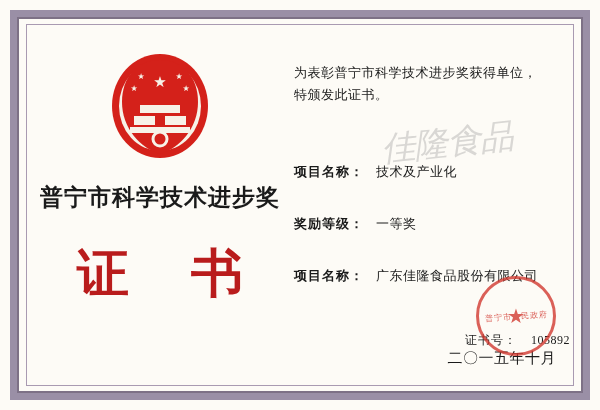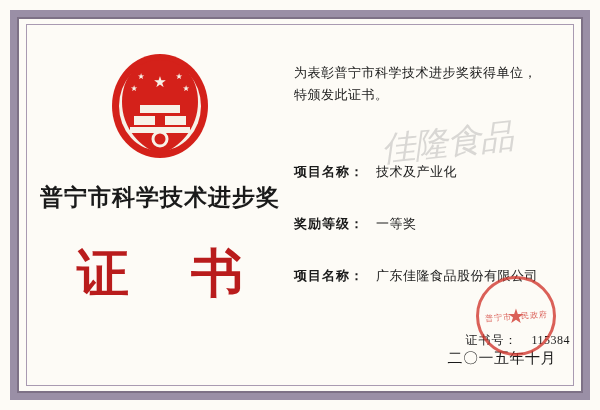--- a/index.html
+++ b/index.html
@@ -274,21 +274,21 @@
       </div>
 
       <div class="field">
         <div class="label">项目名称：</div>
         <div class="value">广东佳隆食品股份有限公司</div>
       </div>
 
       <div class="footer">
         <div class="cert-no">
           <span class="label">证书号：</span>
-          <span class="value">115384</span>
+          <span class="value">105892</span>
         </div>
         <div class="date">二〇一五年十月</div>
       </div>
 
       <div class="seal">
         <span class="seal-text">普宁市人民政府</span>
         <span class="seal-star">★</span>
       </div>
 
     </div>

